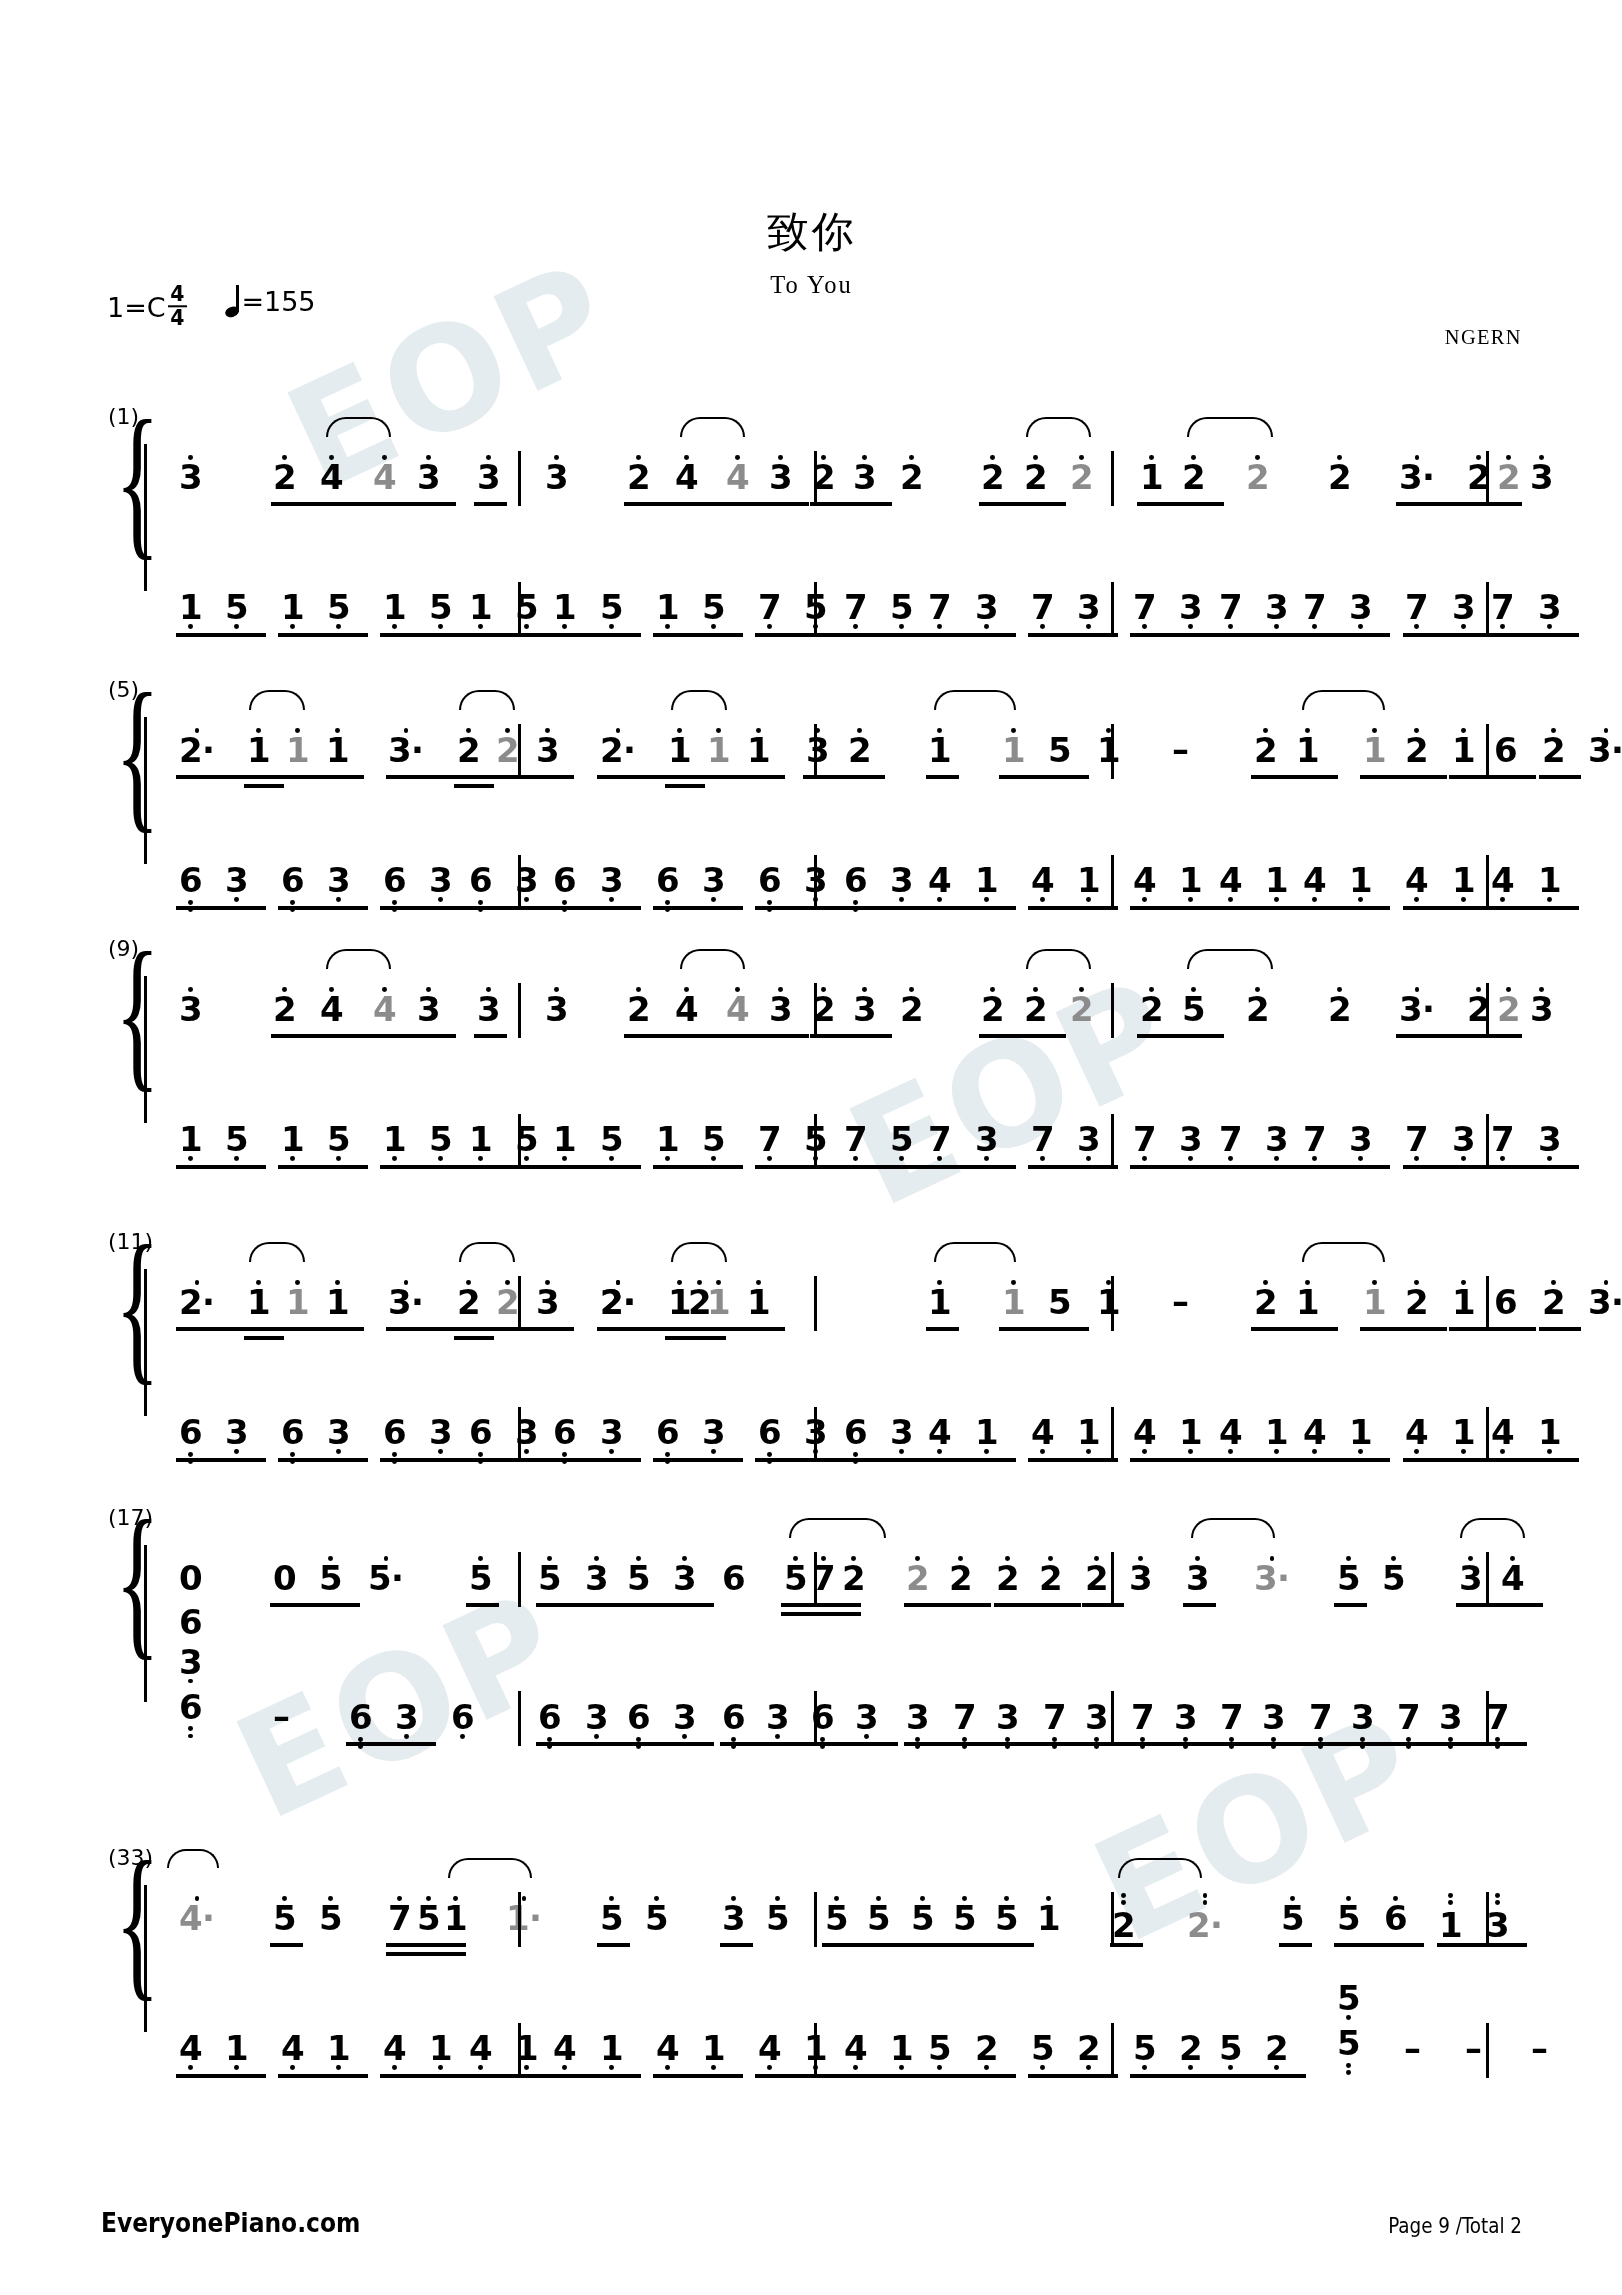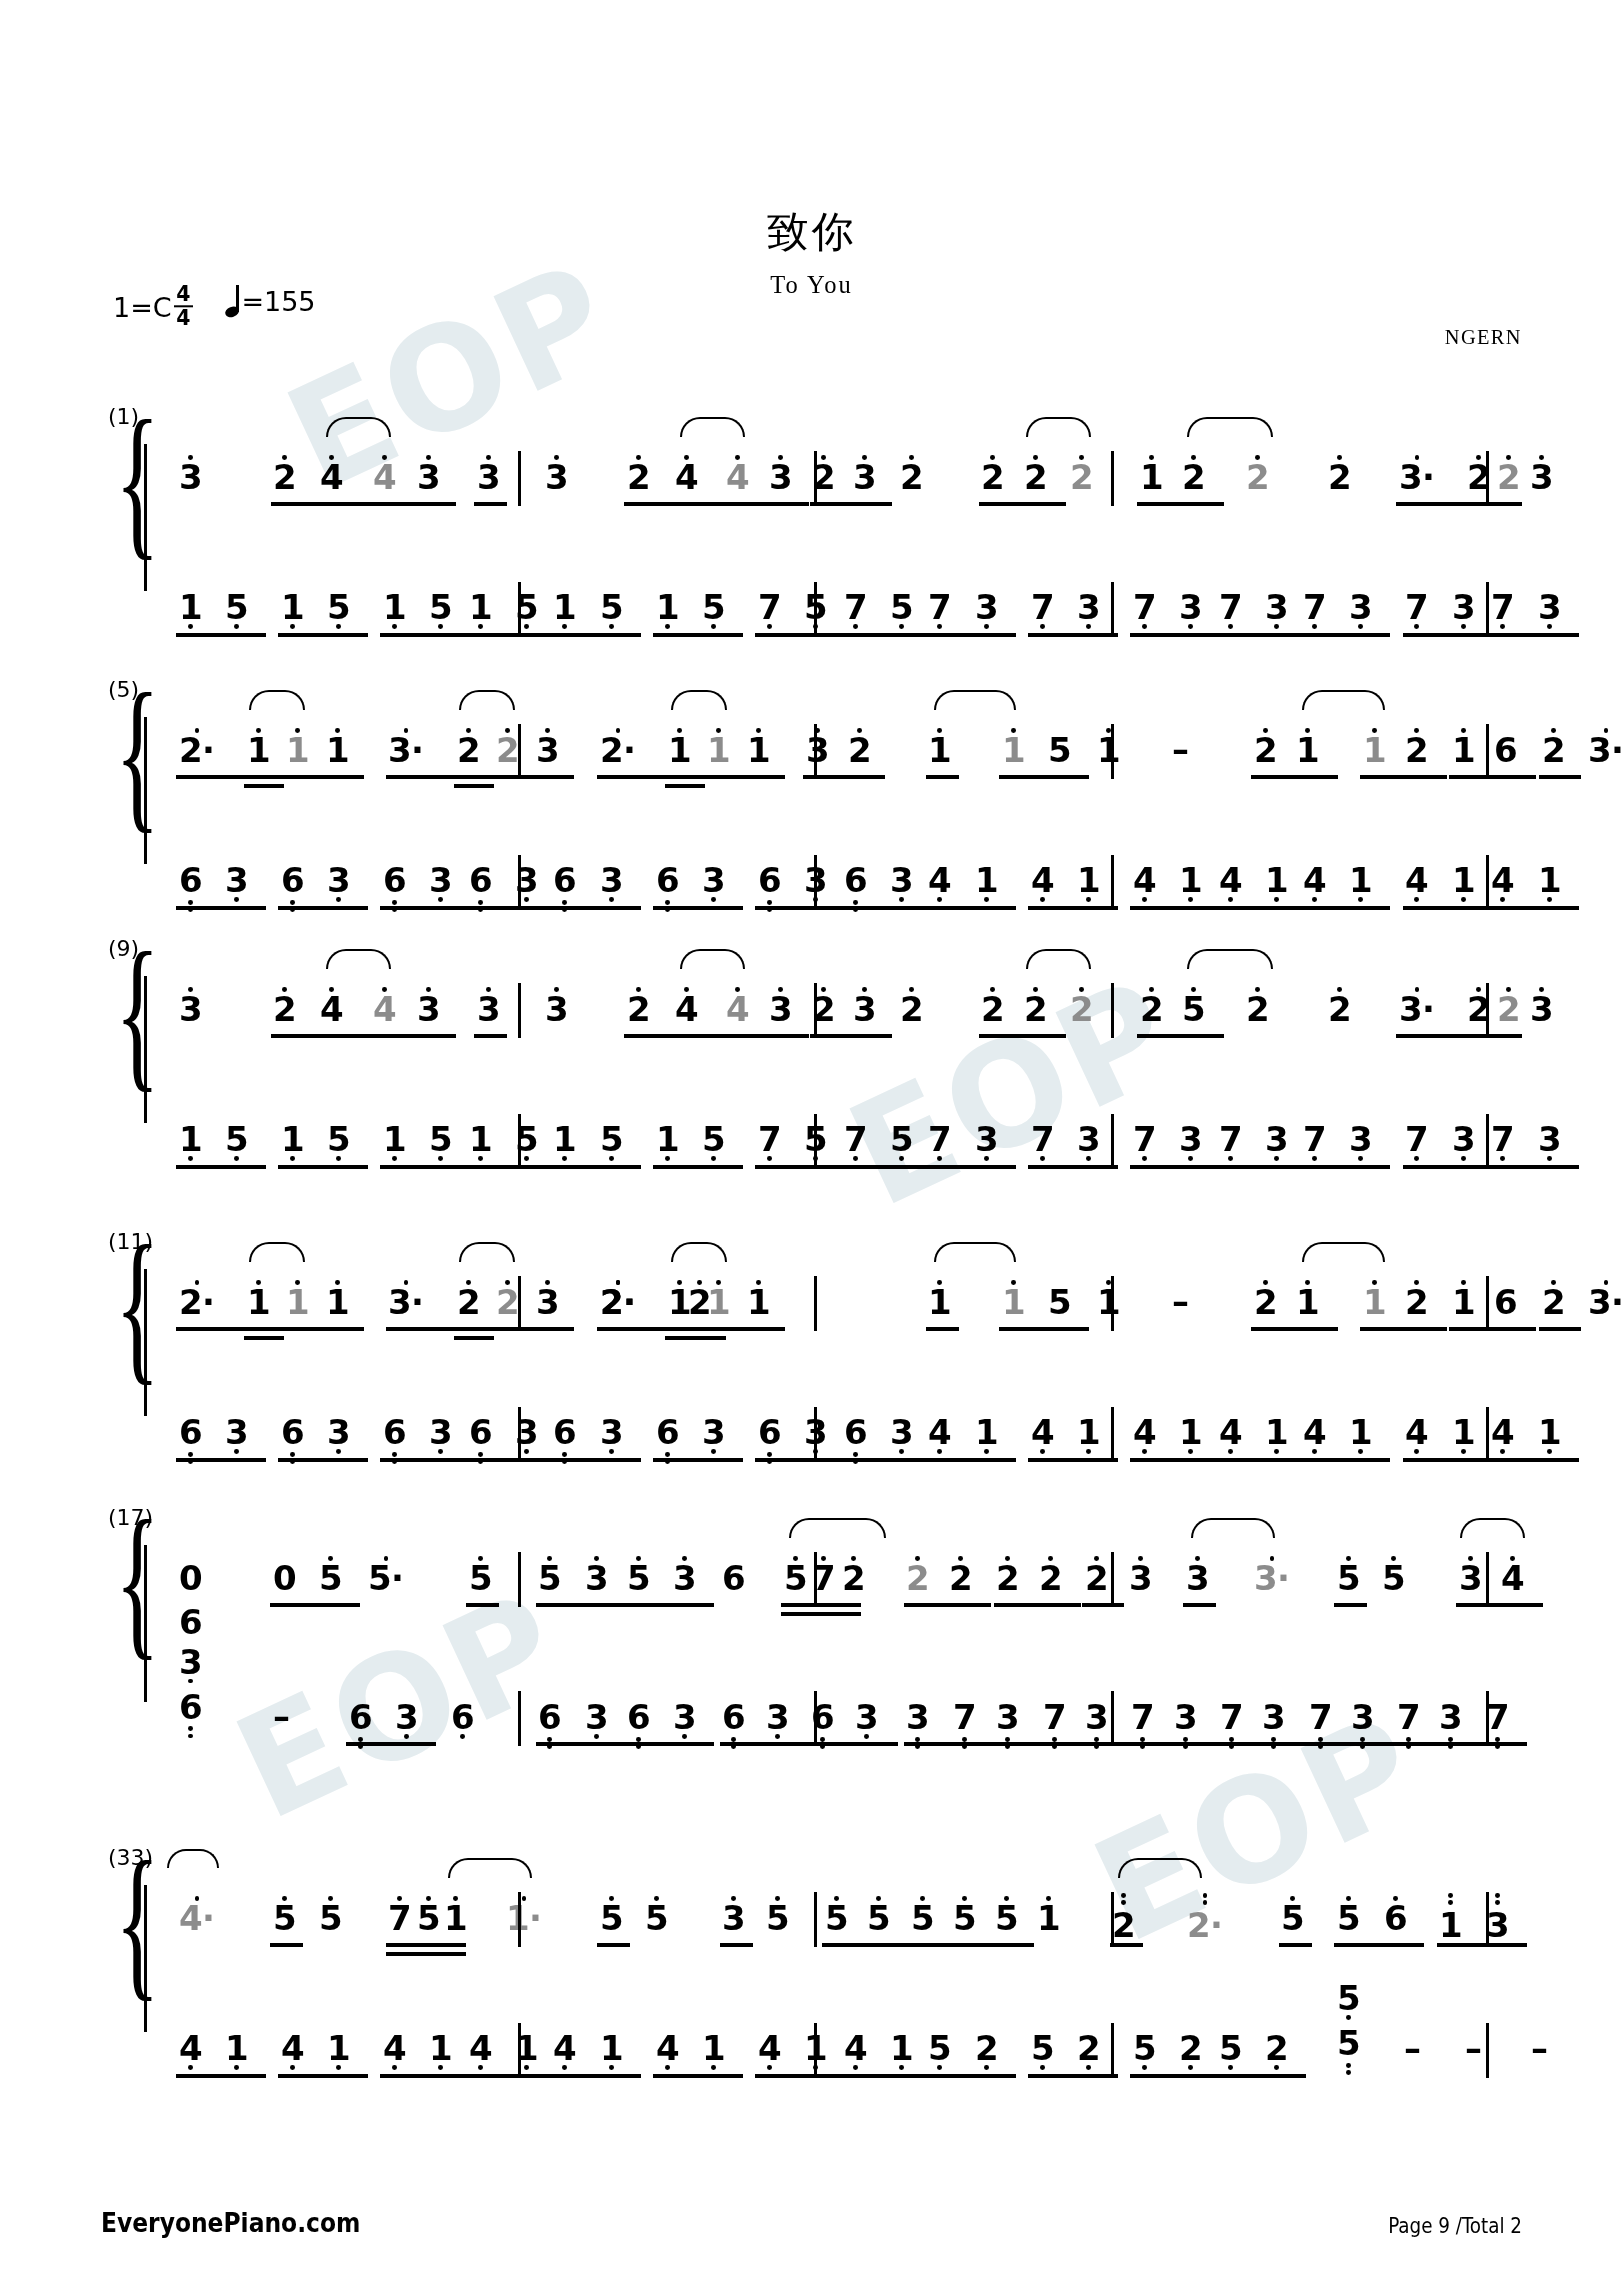--- a/index.html
+++ b/index.html
@@ -2,21 +2,21 @@
 <html style="font-size:11px"><head>
 <meta charset="utf-8">
 <style>
   html,body{margin:0;padding:0;background:#ffffff;}
   body{width:1623px;height:2295px;position:relative;font-family:"Liberation Serif",serif;color:#000;overflow:hidden;}
 
   
   #page-title{position:absolute;left:0;right:0;top:204px;text-align:center;font-size:42px;font-family:"DejaVu Sans",sans-serif;font-weight:400;letter-spacing:2.7px;}
   #page-subtitle{position:absolute;left:0;right:0;top:271px;text-align:center;font-size:24.5px;font-family:"Liberation Serif",serif;letter-spacing:2px;}
 
-  #meta-key{position:absolute;left:113px;top:285px;font-size:27px;font-family:"DejaVu Sans",sans-serif;display:flex;align-items:center;gap:2.7px;}
+  #meta-key{position:absolute;left:107px;top:285px;font-size:27px;font-family:"DejaVu Sans",sans-serif;display:flex;align-items:center;gap:2.7px;}
   .frac{display:inline-flex;flex-direction:column;align-items:center;line-height:1;font-size:20.4px;font-weight:bold;transform:translateY(-0.7px);}
   .frac .num{border-bottom:2px solid #000;padding:0 2px 0.7px;}
   .frac .den{padding:0.7px 2px 0;}
   #meta-tempo{position:absolute;left:225px;top:286px;font-size:27px;font-family:"DejaVu Sans",sans-serif;display:flex;align-items:center;gap:1.4px;}
   .qnote{display:inline-block;width:15px;height:29px;position:relative;}
   .qnote::before{content:"";position:absolute;left:0;bottom:0;width:13.6px;height:9.5px;background:#000;border-radius:50%;transform:rotate(-20deg);}
   .qnote::after{content:"";position:absolute;right:1.4px;bottom:4.1px;width:2.7px;height:27px;background:#000;}
   #composer{position:absolute;right:101px;top:326px;font-size:20.4px;font-family:"Liberation Serif",serif;letter-spacing:1.4px;}
 
   

